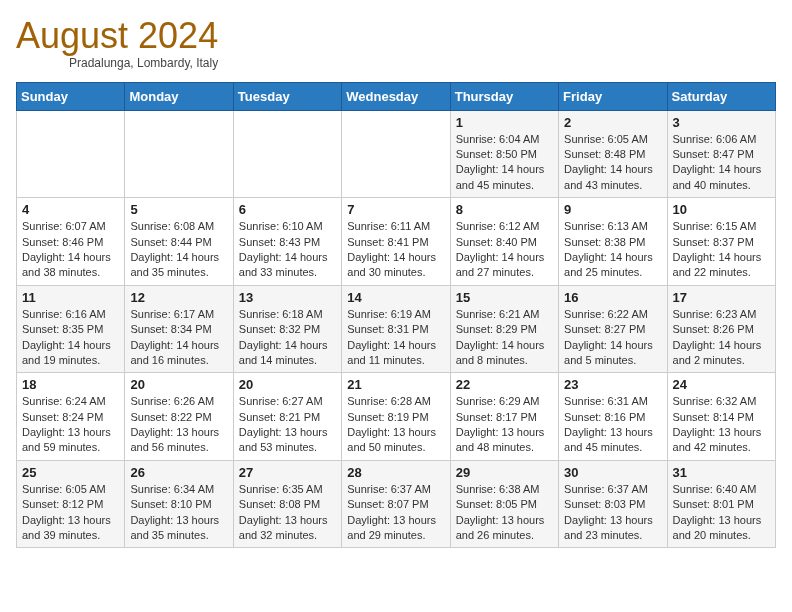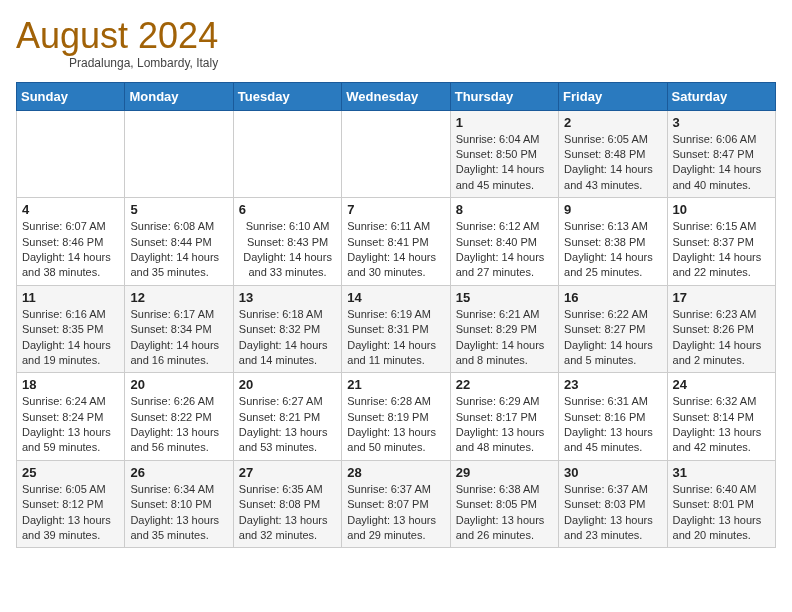--- a/index.html
+++ b/index.html
@@ -146,21 +146,21 @@
 Daylight: 14 hours and 38 minutes.</div>
         </td>
         <td>
           <span class="day-number">5</span>
           <div class="day-info" style="white-space: pre-line;">Sunrise: 6:08 AM
 Sunset: 8:44 PM
 Daylight: 14 hours and 35 minutes.</div>
         </td>
         <td>
           <span class="day-number">6</span>
-          <div class="day-info" style="white-space: pre-line; text-align: center;">Sunrise: 6:10 AM
+          <div class="day-info" style="white-space: pre-line;">Sunrise: 6:10 AM
 Sunset: 8:43 PM
 Daylight: 14 hours and 33 minutes.</div>
         </td>
         <td>
           <span class="day-number">7</span>
           <div class="day-info" style="white-space: pre-line;">Sunrise: 6:11 AM
 Sunset: 8:41 PM
 Daylight: 14 hours and 30 minutes.</div>
         </td>
         <td>

